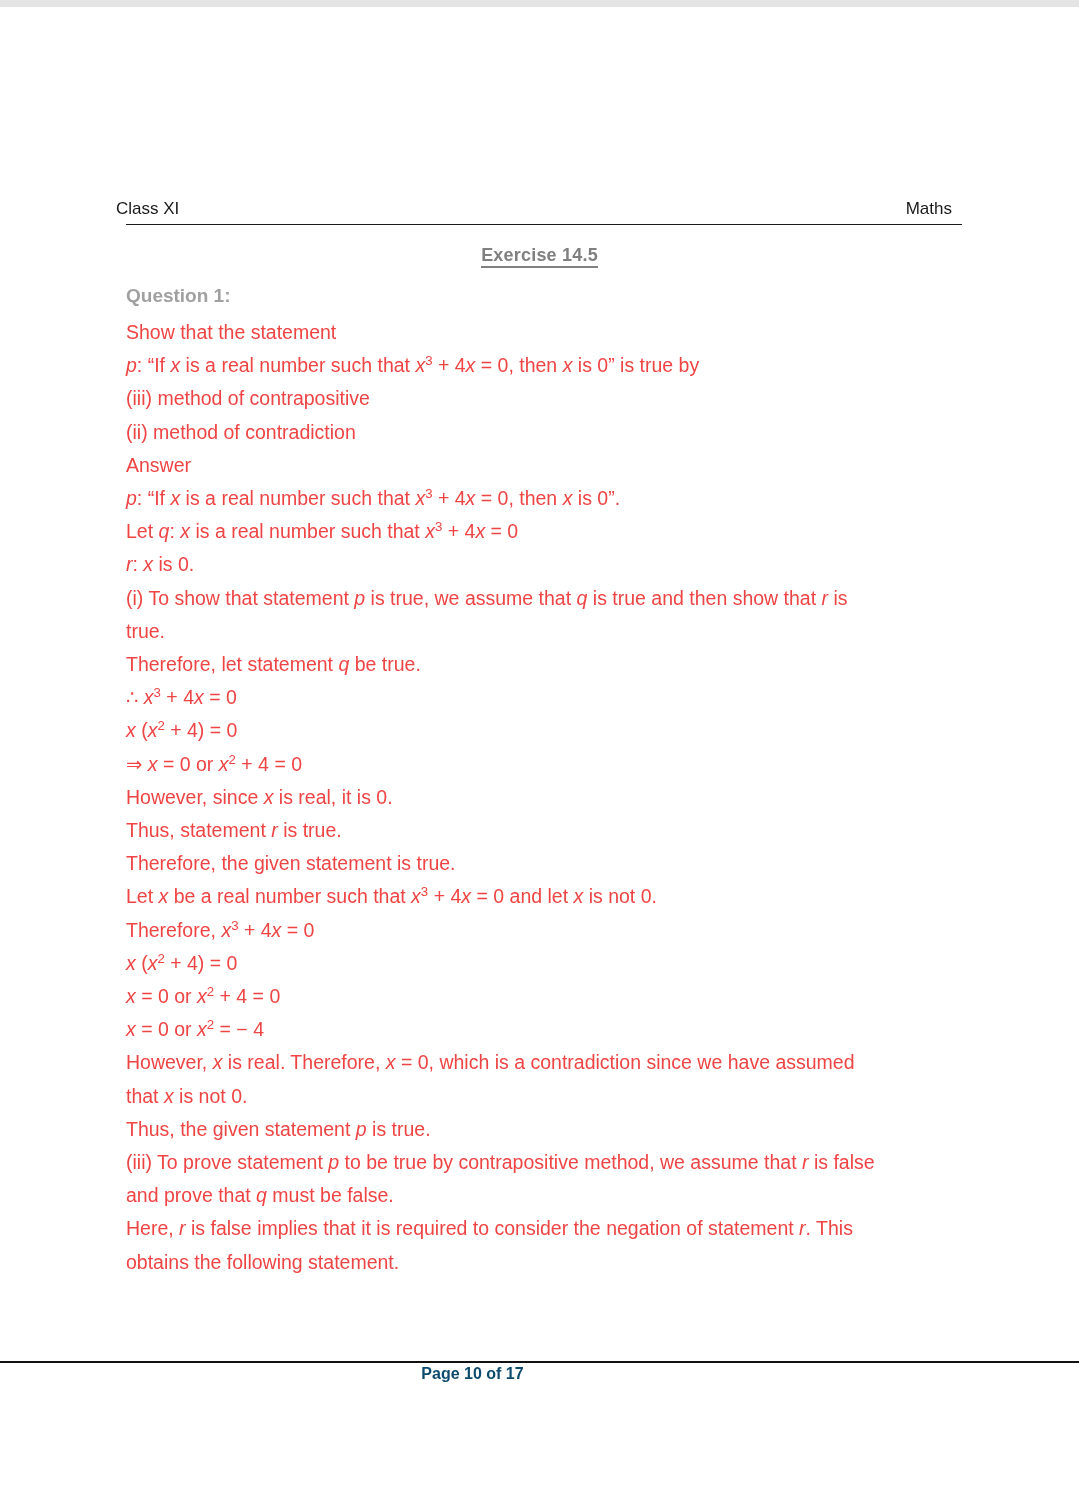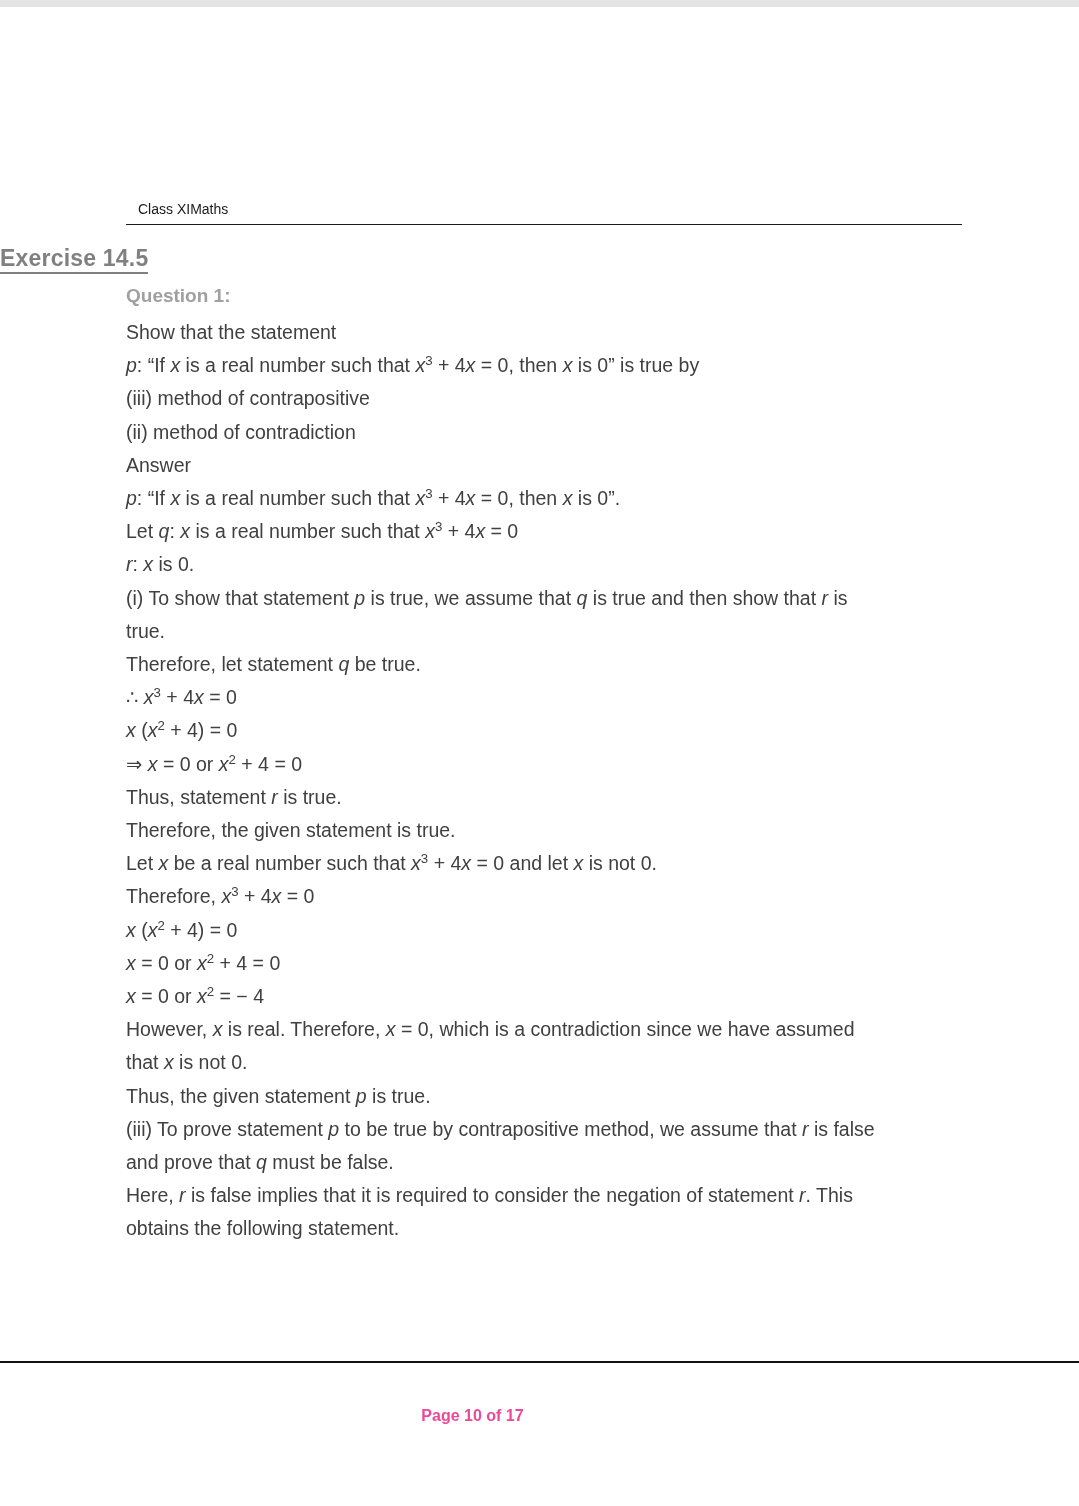--- a/index.html
+++ b/index.html
@@ -30,25 +30,26 @@
     position: absolute;
     top: 0; left: 0;
     width: 1079px;
     height: 1506px;
   }
 
   
   .runhead {
     position: absolute;
     top: 196px;
-    left: 138px;
+    left: 116px;
     width: 836px;
     display: flex;
     align-items: baseline;
-    font-size: 14px;
+    justify-content: space-between;
+    font-size: 17px;
     line-height: 26px;
     color: #1a1a1a;
     white-space: nowrap;
   }
   .runhead .rh-center {
     position: absolute;
     left: 50%;
     transform: translateX(-50%);
   }
   .runhead-rule {
@@ -59,21 +60,22 @@
     height: 0;
     border-top: 1.6px solid #1a1a1a;
   }
 
   
   .ex-title {
     position: absolute;
     top: 245px;
     left: 0;
     width: 1079px;
-    font-size: 23px;
+    text-align: center;
+    font-size: 18px;
     font-weight: bold;
     color: #808080;
     letter-spacing: .2px;
   }
   .ex-title span {
     border-bottom: 2px solid #808080;
     padding-bottom: 1px;
   }
 
   
@@ -90,21 +92,21 @@
   .body {
     position: absolute;
     top: 316px;
     left: 126px;
     width: 845px;
   }
   .body p {
     margin: 0;
     font-size: 19.5px;
     line-height: 33.2px;
-    color: #404040;
+    color: #ef4444;
     white-space: pre-wrap;
   }
   .body p i { font-style: italic; }
   .body p sup {
     font-size: 0.68em;
     vertical-align: super;
     line-height: 0;
   }
 
   
@@ -117,22 +119,21 @@
     border-top: 2.2px solid #111111;
   }
   .foot-text {
     position: absolute;
     top: 1365px;
     left: 0;
     width: 945px;
     text-align: center;
     font-size: 16px;
     font-weight: bold;
-    color: #ec4899;
-    margin-top: 42px;
+    color: #0c4a6e;
   }
 </style>
 </head>
 <body>
 
 <div class="top-strip" style="background: rgb(228, 228, 228);"></div>
 
 <div class="page">
 
   <div class="runhead">
@@ -155,20 +156,21 @@
       <p>Answer</p>
       <p><i>p</i>: “If <i>x</i> is a real number such that <i>x</i><sup>3</sup> + 4<i>x</i> = 0, then <i>x</i> is 0”.</p>
       <p>Let <i>q</i>: <i>x</i> is a real number such that <i>x</i><sup>3</sup> + 4<i>x</i> = 0</p>
       <p><i>r</i>: <i>x</i> is 0.</p>
       <p>(i) To show that statement <i>p</i> is true, we assume that <i>q</i> is true and then show that <i>r</i> is</p>
       <p>true.</p>
       <p>Therefore, let statement <i>q</i> be true.</p>
       <p>∴ <i>x</i><sup>3</sup> + 4<i>x</i> = 0</p>
       <p><i>x</i> (<i>x</i><sup>2</sup> + 4) = 0</p>
       <p>⇒ <i>x</i> = 0 or <i>x</i><sup>2</sup> + 4 = 0</p>
+      <p>However, since <i>x</i> is real, it is 0.</p>
       <p>Thus, statement <i>r</i> is true.</p>
       <p>Therefore, the given statement is true.</p>
       <p>Let <i>x</i> be a real number such that <i>x</i><sup>3</sup> + 4<i>x</i> = 0 and let <i>x</i> is not 0.</p>
       <p>Therefore, <i>x</i><sup>3</sup> + 4<i>x</i> = 0</p>
       <p><i>x</i> (<i>x</i><sup>2</sup> + 4) = 0</p>
       <p><i>x</i> = 0 or <i>x</i><sup>2</sup> + 4 = 0</p>
       <p><i>x</i> = 0 or <i>x</i><sup>2</sup> = − 4</p>
       <p>However, <i>x</i> is real. Therefore, <i>x</i> = 0, which is a contradiction since we have assumed</p>
       <p>that <i>x</i> is not 0.</p>
       <p>Thus, the given statement <i>p</i> is true.</p>

